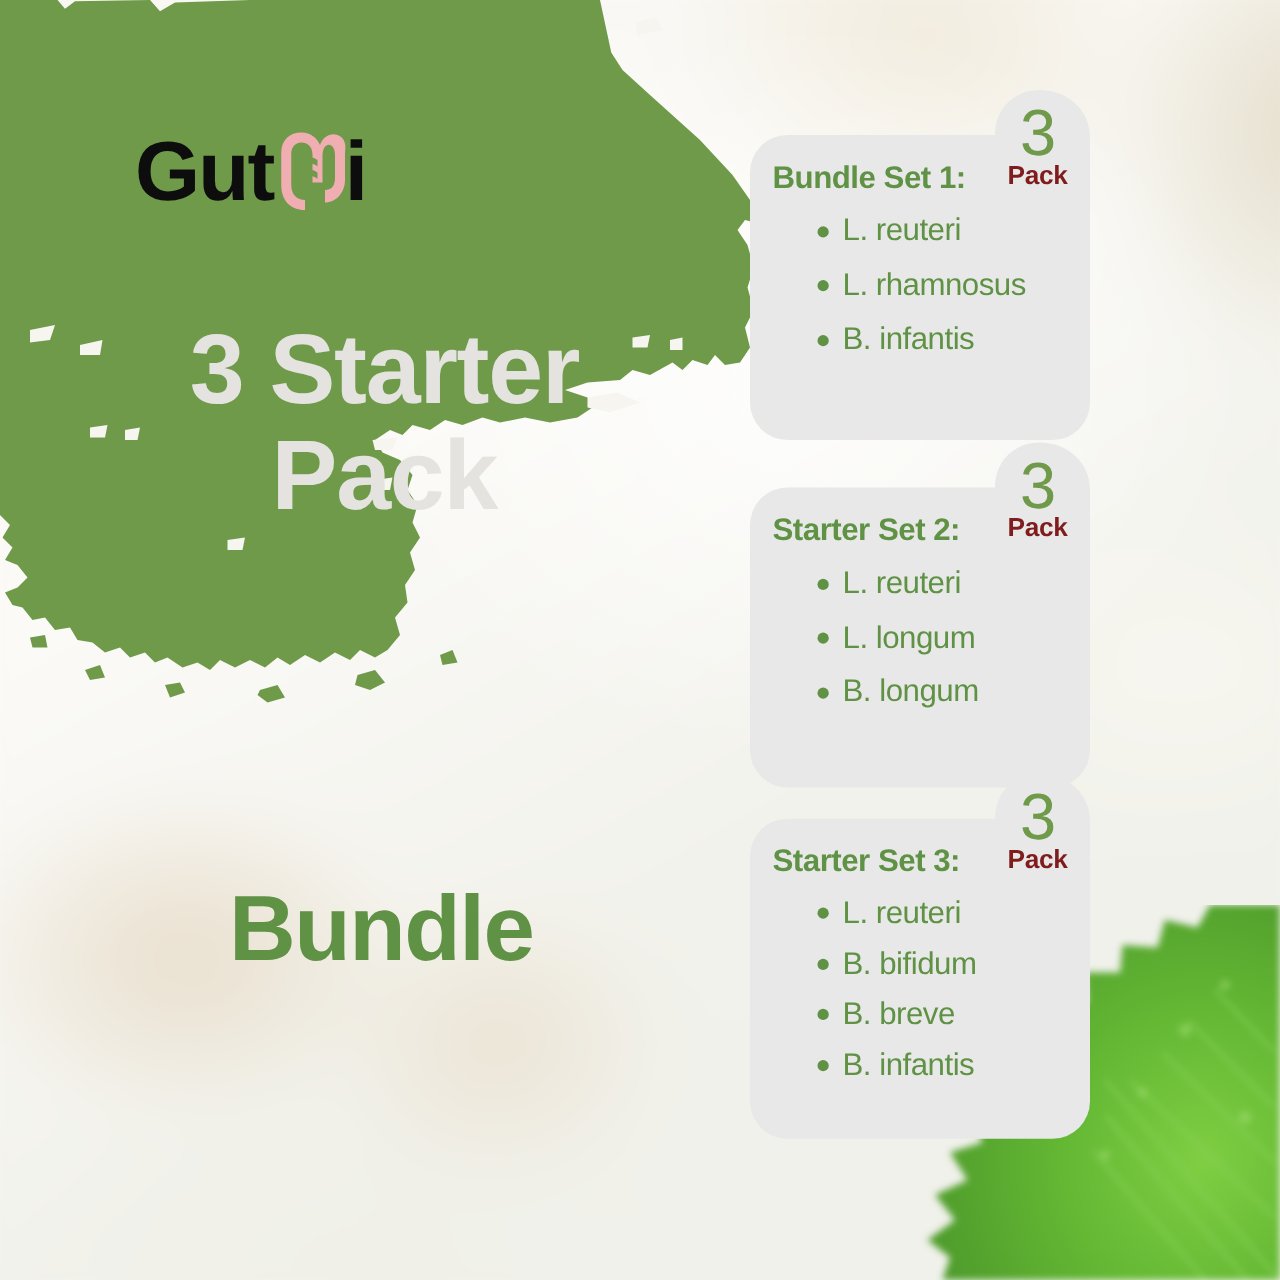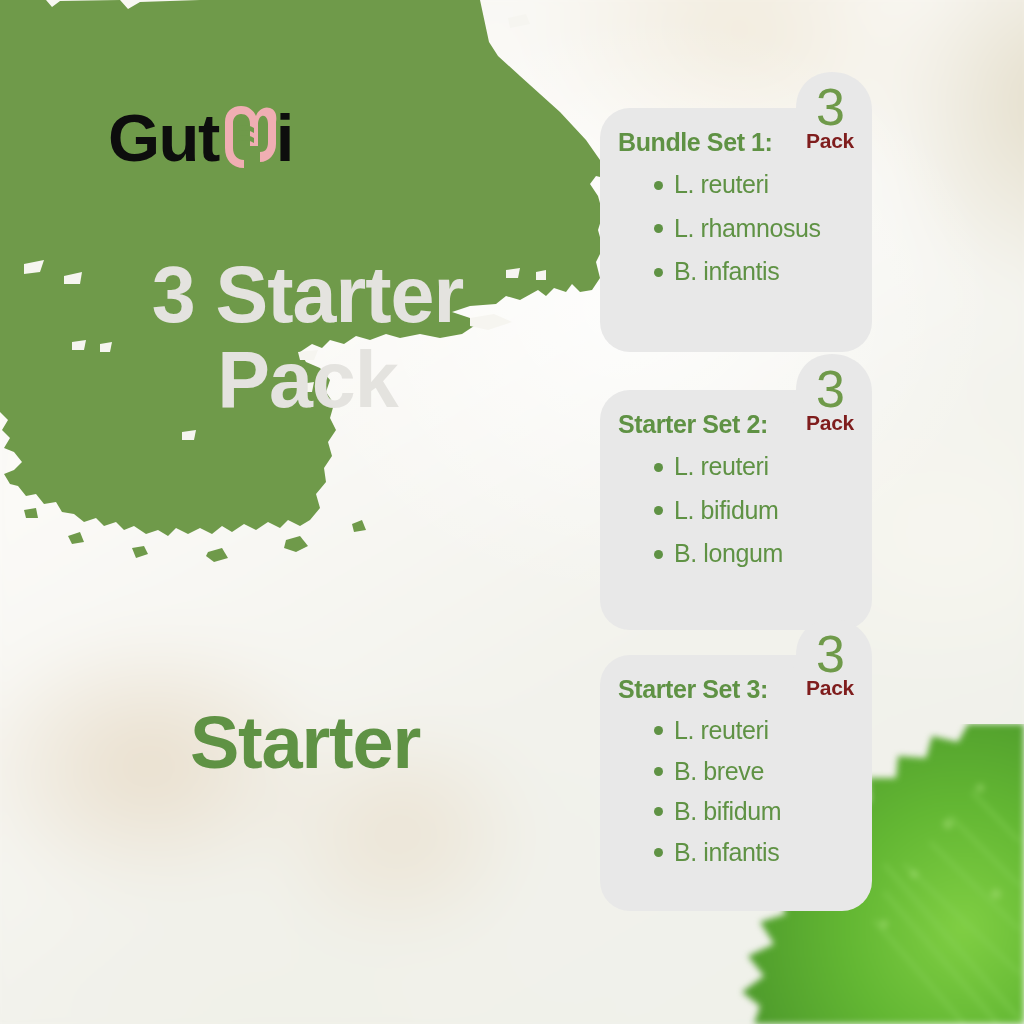--- a/index.html
+++ b/index.html
@@ -229,21 +229,21 @@
     </span>
     <span class="logo-word">i</span>
   </div>
 
   <div class="headline">
     <div>3 Starter</div>
     <div>Pack</div>
   </div>
 
   <div class="subhead">
-    <div>Starter</div>
+    <div>Bundle</div>
   </div>
 
   <div class="card card-1">
     <div class="badge">
       <span class="badge-shape">
         <svg viewBox="0 0 88 104" xmlns="http://www.w3.org/2000/svg">
           <path fill="#e8e8e8" d="M10,104 L10,44 C10,22 26,8 46,8 C68,8 86,24 86,46 L86,104 Z"></path>
           <path fill="#e8e8e8" d="M0,104 L0,74 C0,62 4,56 14,54 L20,104 Z"></path>
         </svg>
       </span>
@@ -269,40 +269,40 @@
         </svg>
       </span>
       <span class="badge-text">
         <span class="badge-num">3</span>
         <span class="badge-label">Pack</span>
       </span>
     </div>
     <div class="card-title">Starter Set 2:</div>
     <ul class="card-list">
       <li><span class="bullet"></span><span>L. reuteri</span></li>
-      <li><span class="bullet"></span><span>L. bifidum</span></li>
+      <li><span class="bullet"></span><span>L. longum</span></li>
       <li><span class="bullet"></span><span>B. longum</span></li>
     </ul>
   </div>
 
   <div class="card card-3">
     <div class="badge">
       <span class="badge-shape">
         <svg viewBox="0 0 88 104" xmlns="http://www.w3.org/2000/svg">
           <path fill="#e8e8e8" d="M10,104 L10,44 C10,22 26,8 46,8 C68,8 86,24 86,46 L86,104 Z"></path>
           <path fill="#e8e8e8" d="M0,104 L0,74 C0,62 4,56 14,54 L20,104 Z"></path>
         </svg>
       </span>
       <span class="badge-text">
         <span class="badge-num">3</span>
         <span class="badge-label">Pack</span>
       </span>
     </div>
     <div class="card-title">Starter Set 3:</div>
     <ul class="card-list">
       <li><span class="bullet"></span><span>L. reuteri</span></li>
+      <li><span class="bullet"></span><span>B. bifidum</span></li>
       <li><span class="bullet"></span><span>B. breve</span></li>
-      <li><span class="bullet"></span><span>B. bifidum</span></li>
       <li><span class="bullet"></span><span>B. infantis</span></li>
     </ul>
   </div>
 
 </div>
 
 </body></html>

